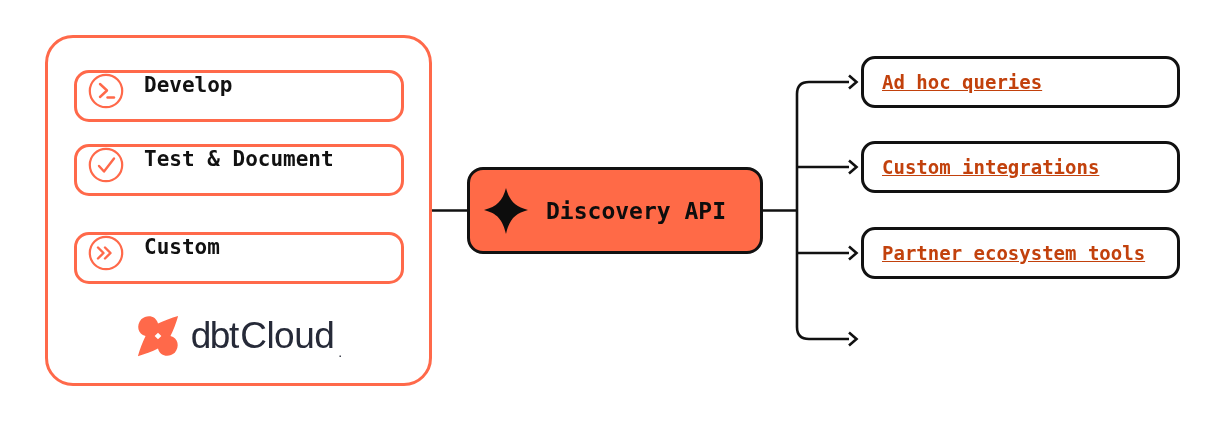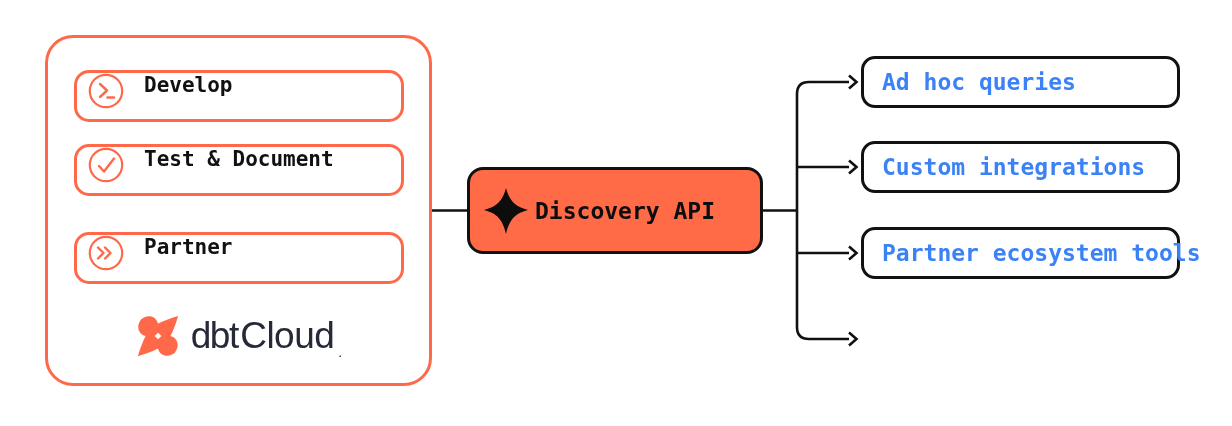--- a/index.html
+++ b/index.html
@@ -31,31 +31,31 @@
   }
   .logo-bold{font-size:37px;font-weight:normal;letter-spacing:-1.5px;}
   .logo-reg{font-size:37px;font-weight:normal;letter-spacing:-0.5px;margin-left:-2px;margin-top:15px;}
   .logo-tm{font-size:14px;align-self:flex-end;padding-bottom:6px;margin-left:-6px;}
 
   
   .hub{
     position:absolute;left:467px;top:167px;width:296px;height:87px;
     background:var(--hub,#FF6A47);border:3px solid #111;border-radius:16px;
     box-sizing:border-box;display:flex;align-items:center;
-    padding-left:13px;gap:6px;
+    padding-left:13px;gap:17px;
   }
   .hub-label{font-size:23px;font-weight:bold;color:#0d0d0d;white-space:pre;}
 
   
   .out{
     position:absolute;left:861px;width:319px;height:52px;
     border:3px solid #111;border-radius:14px;background:#fff;
     box-sizing:border-box;display:flex;align-items:center;padding-left:18px;
   }
-  .out-label{font-size:23px;font-weight:bold;color:#3b82f6;white-space:pre;}
+  .out-label{font-size:19px;font-weight:bold;color:#c2410c;white-space:pre;text-decoration:underline;}
 </style>
 </head>
 <body>
 
 <div class="canvas">
 
   <svg class="wires" width="1232" height="426" viewBox="0 0 1232 426">
     <g stroke="#111111" stroke-width="2.6" fill="none">
       <path d="M 432 210.5 L 467 210.5"></path>
       <path d="M 763 210.5 L 797 210.5"></path>
@@ -88,21 +88,21 @@
       <span class="pill-label">Test &amp; Document</span>
     </div>
 
     <div class="pill" style="top:194px">
       <svg width="36" height="36" viewBox="0 0 36 36">
         <circle cx="18" cy="18" r="16.2" fill="none" stroke="#FF694A" stroke-width="2.2"></circle>
         <polyline points="10,12.5 15.5,18 10,23.5" fill="none" stroke="#FF694A" stroke-width="2.4" stroke-linecap="round" stroke-linejoin="round"></polyline>
         <polyline points="17,12.5 22.5,18 17,23.5" fill="none" stroke="#FF694A" stroke-width="2.4" stroke-linecap="round" stroke-linejoin="round"></polyline>
         <line x1="24.5" y1="12.5" x2="24.5" y2="23.5" stroke="#FF694A" stroke-width="2.4" stroke-linecap="round" opacity="0"></line>
       </svg>
-      <span class="pill-label">Partner</span>
+      <span class="pill-label">Custom</span>
     </div>
 
     <div class="logo">
       <svg width="46" height="46" viewBox="0 0 48 48">
         <path fill="#FF694A" fill-rule="evenodd" d="
           M 24 11
           C 30 8 38 5 45 3
           C 43 10 40 18 37 24
           C 45 26 47 35 41.5 41.5
           C 35 47 26 45 24 37

